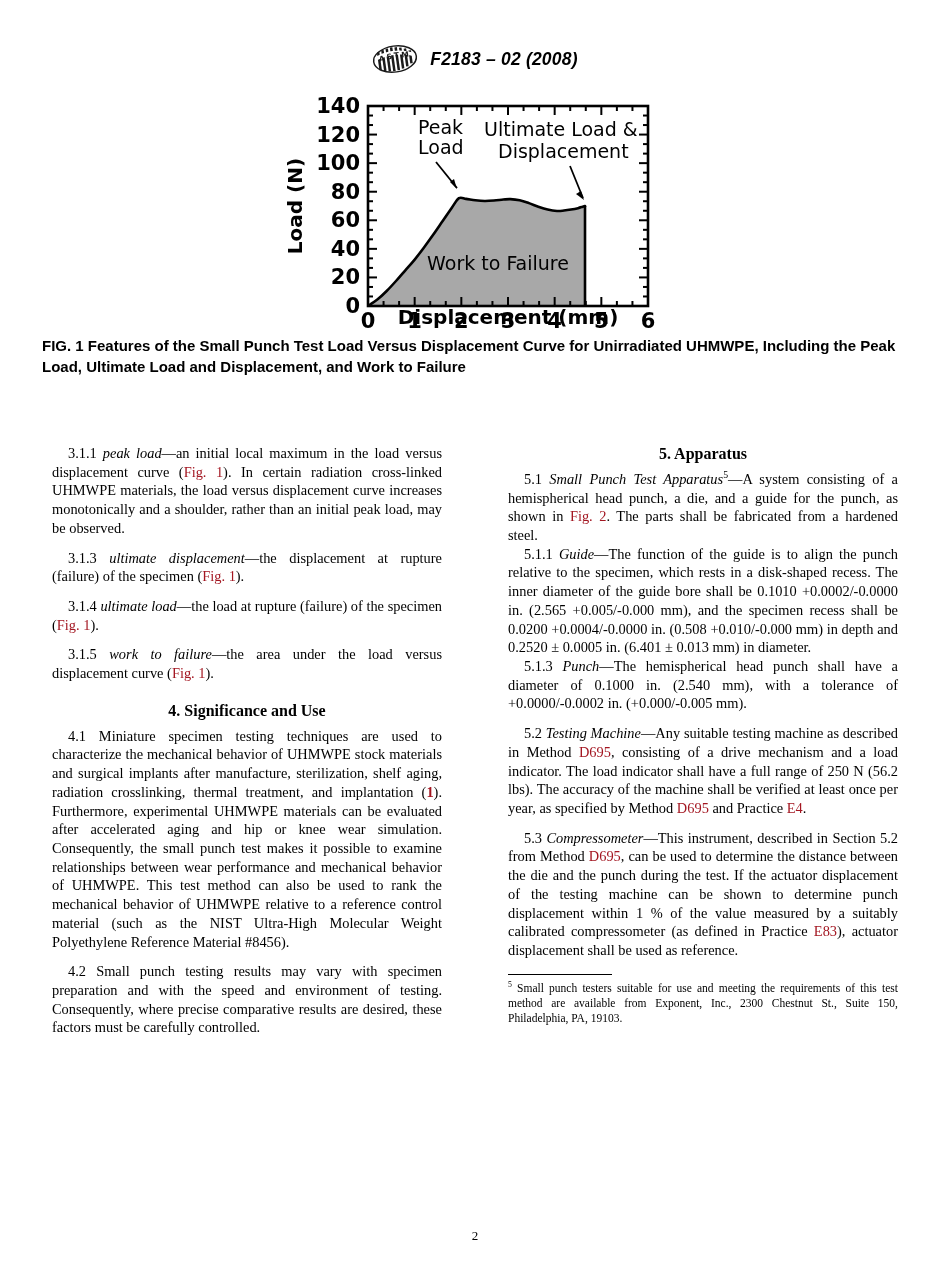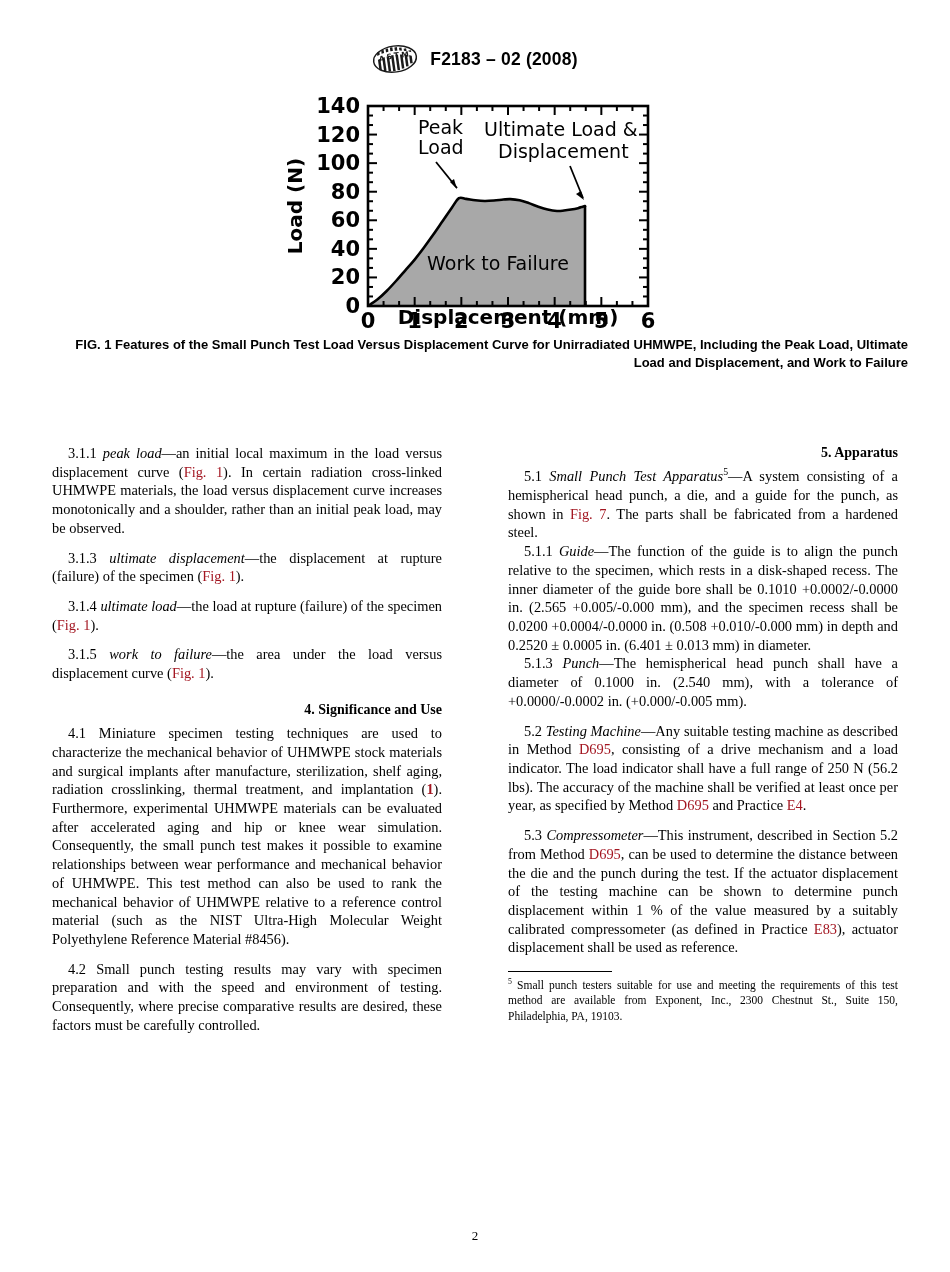--- a/index.html
+++ b/index.html
@@ -37,40 +37,41 @@
     width: 46px;
     height: 30px;
     flex: none;
   }
   .doc-title {
     font-family: "Liberation Sans", sans-serif;
     font-weight: bold;
     font-size: 17.5px;
     letter-spacing: 0.2px;
     white-space: nowrap;
+    font-style: italic;
   }
 
   
   .figure-wrap {
     position: absolute;
     top: 88px;
     left: 0;
     width: 950px;
   }
   .figure-svg-holder {
     display: flex;
     justify-content: center;
   }
   .fig-caption {
     margin: 8px auto 0 auto;
     width: 866px;
-    text-align: right;
+    text-align: left;
     font-family: "Liberation Sans", sans-serif;
     font-weight: bold;
-    font-size: 13px;
+    font-size: 15px;
     line-height: 1.38;
   }
 
   
   .columns {
     position: absolute;
     top: 444px;
     left: 52px;
     width: 846px;
     display: flex;
@@ -84,24 +85,24 @@
     font-size: 14.4px;
     line-height: 1.3;
     text-align: justify;
     text-justify: inter-word;
     hyphens: none;
   }
   p.indent { text-indent: 16px; }
   p.spaced { margin-top: 11px; }
   .sec-head {
     font-weight: bold;
-    font-size: 14px;
+    font-size: 16px;
     margin-top: 18px;
     margin-bottom: 5px;
-    text-align: right;
+    text-align: center;
   }
   .sec-head.first { margin-top: 0; }
   i, .it { font-style: italic; }
   .xref { color: #a31621; }
   .ref-bold { color: #a31621; font-weight: bold; }
   sup { font-size: 0.68em; vertical-align: super; line-height: 0; }
 
   
   .footnote-block {
     margin-top: 14px;
@@ -329,21 +330,21 @@
 
       <p class="indent"><span>4.1</span> <span>Miniature specimen testing techniques are used to characterize the mechanical behavior of UHMWPE stock materials and surgical implants after manufacture, sterilization, shelf aging, radiation crosslinking, thermal treatment, and implantation (</span><span class="ref-bold">1</span><span>). Furthermore, experimental UHMWPE materials can be evaluated after accelerated aging and hip or knee wear simulation. Consequently, the small punch test makes it possible to examine relationships between wear performance and mechanical behavior of UHMWPE. This test method can also be used to rank the mechanical behavior of UHMWPE relative to a reference control material (such as the NIST Ultra-High Molecular Weight Polyethylene Reference Material #8456).</span></p>
 
       <p class="indent spaced"><span>4.2</span> <span>Small punch testing results may vary with specimen preparation and with the speed and environment of testing. Consequently, where precise comparative results are desired, these factors must be carefully controlled.</span></p>
     </div>
 
     <div class="col">
 
       <p class="sec-head first">5.  Apparatus</p>
 
-      <p class="indent"><span>5.1</span> <i>Small Punch Test Apparatus</i><sup>5</sup><span>—A system consisting of a hemispherical head punch, a die, and a guide for the punch, as shown in </span><span class="xref">Fig. 7</span><span>. The parts shall be fabricated from a hardened steel.</span></p>
+      <p class="indent"><span>5.1</span> <i>Small Punch Test Apparatus</i><sup>5</sup><span>—A system consisting of a hemispherical head punch, a die, and a guide for the punch, as shown in </span><span class="xref">Fig. 2</span><span>. The parts shall be fabricated from a hardened steel.</span></p>
 
       <p class="indent"><span>5.1.1</span> <i>Guide</i><span>—The function of the guide is to align the punch relative to the specimen, which rests in a disk-shaped recess. The inner diameter of the guide bore shall be 0.1010 +0.0002/-0.0000 in. (2.565 +0.005/-0.000 mm), and the specimen recess shall be 0.0200 +0.0004/-0.0000 in. (0.508 +0.010/-0.000 mm) in depth and 0.2520 ± 0.0005 in. (6.401 ± 0.013 mm) in diameter.</span></p>
 
 
       <p class="indent"><span>5.1.3</span> <i>Punch</i><span>—The hemispherical head punch shall have a diameter of 0.1000 in. (2.540 mm), with a tolerance of +0.0000/-0.0002 in. (+0.000/-0.005 mm).</span></p>
 
       <p class="indent spaced"><span>5.2</span> <i>Testing Machine</i><span>—Any suitable testing machine as described in Method </span><span class="xref">D695</span><span>, consisting of a drive mechanism and a load indicator. The load indicator shall have a full range of 250 N (56.2 lbs). The accuracy of the machine shall be verified at least once per year, as specified by Method </span><span class="xref">D695</span><span> and Practice </span><span class="xref">E4</span><span>.</span></p>
 
       <p class="indent spaced"><span>5.3</span> <i>Compressometer</i><span>—This instrument, described in Section 5.2 from Method </span><span class="xref">D695</span><span>, can be used to determine the distance between the die and the punch during the test. If the actuator displacement of the testing machine can be shown to determine punch displacement within 1 % of the value measured by a suitably calibrated compressometer (as defined in Practice </span><span class="xref">E83</span><span>), actuator displacement shall be used as reference.</span></p>
 

